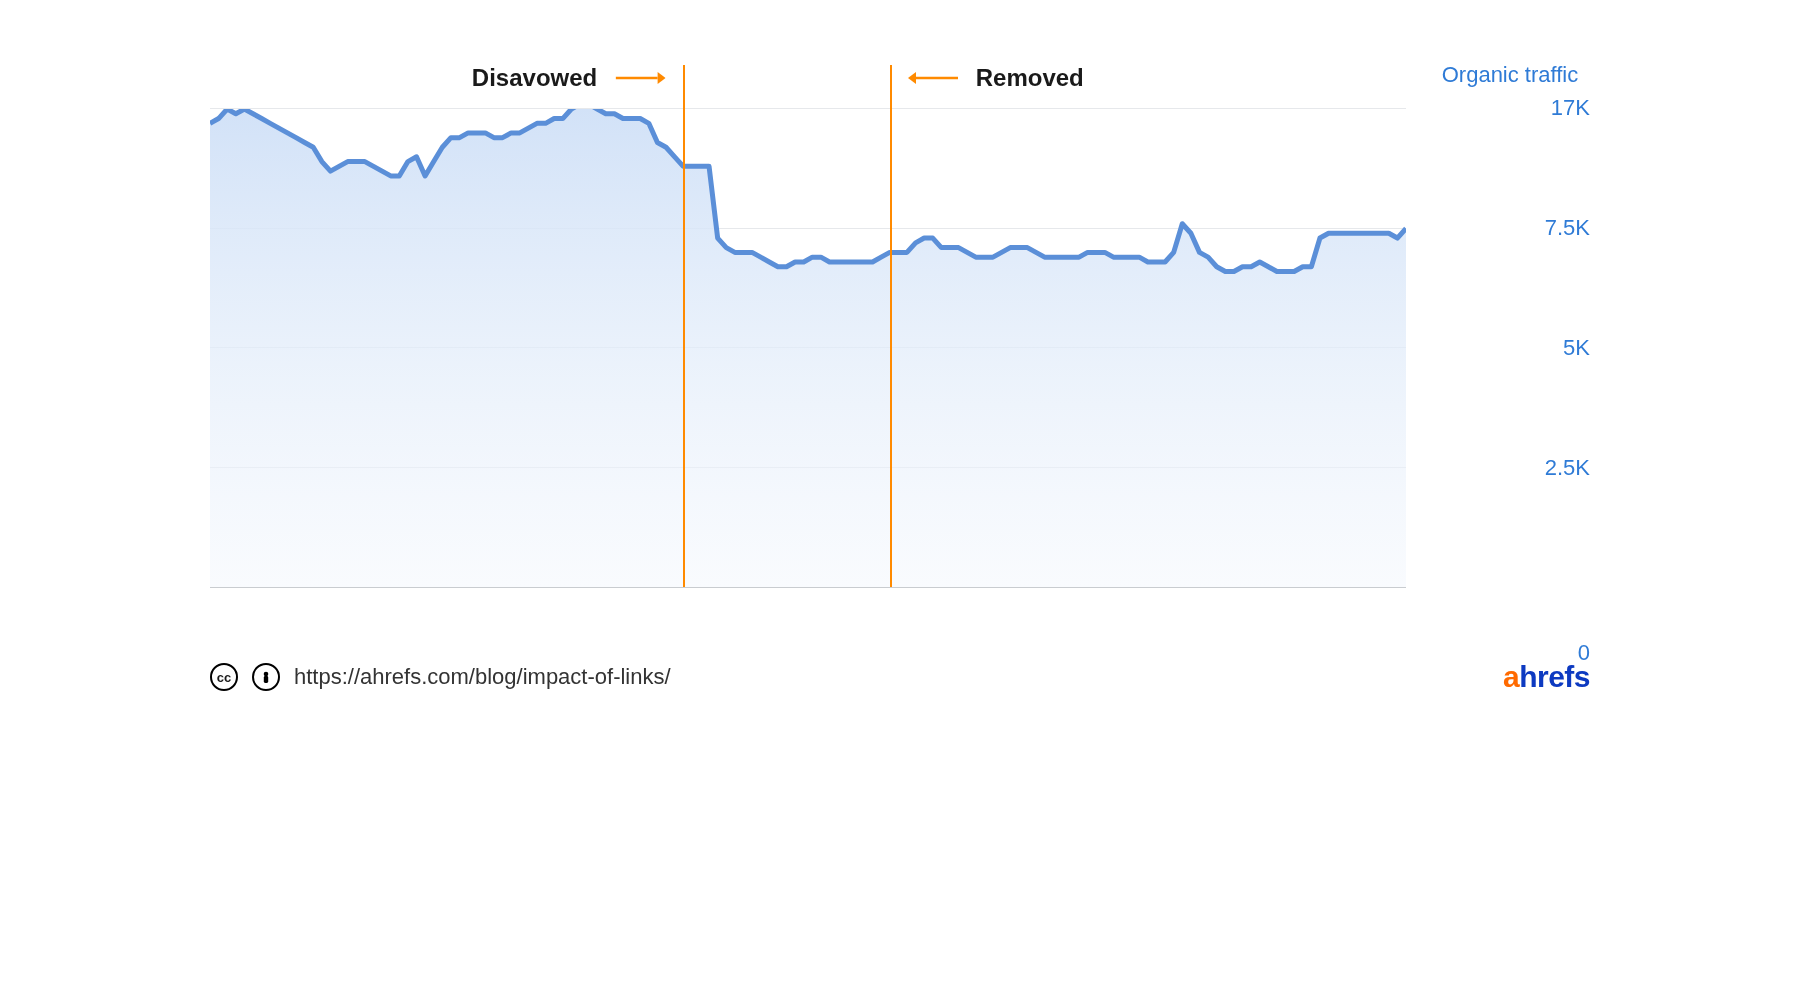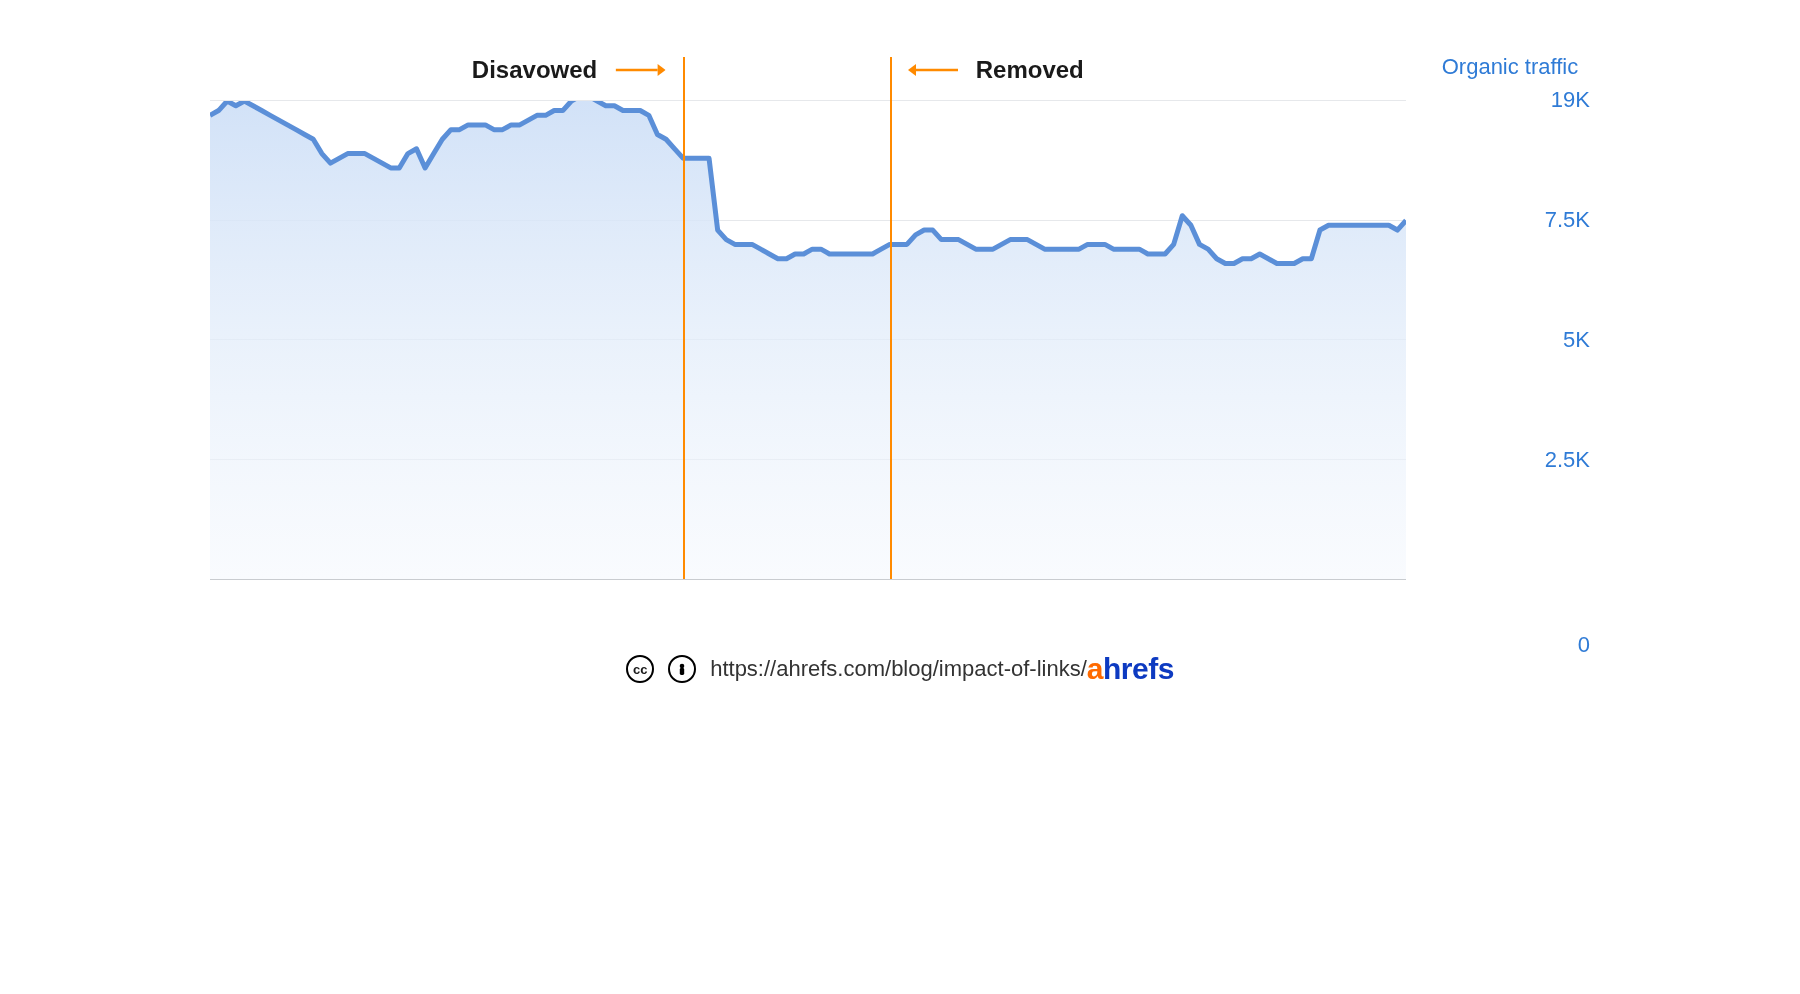--- a/index.html
+++ b/index.html
@@ -9,21 +9,21 @@
     --grid:#e6e8eb;
     --blue:#2f7bd6;
     --tick:#5f7390;
     --orange:#ff8a00;
     --brand-orange:#ff6a00;
     --brand-blue:#0d3ac1;
   }
   *{box-sizing:border-box}
   html,body{margin:0;padding:0;background:#fff;color:var(--ink);
     font-family:-apple-system,BlinkMacSystemFont,"Segoe UI",Helvetica,Arial,sans-serif}
-  .page{width:1460px;margin:8px auto;padding:48px 40px 40px}
+  .page{width:1460px;margin:16px auto;padding:48px 40px 40px}
   .chart-wrap{position:relative}
 
   .plot-row{display:flex;align-items:flex-start;gap:24px}
   .plot-box{position:relative;flex:1}
   .y-col{width:160px;text-align:center;position:relative}
 
   .plot{
     position:relative;height:480px;
     border-top:1px solid var(--grid);
     border-bottom:1px solid #c9ccd0;
@@ -53,21 +53,21 @@
   .ann{position:absolute;top:0;display:flex;align-items:center;gap:18px;
        font-size:24px;font-weight:700;color:var(--ink);white-space:nowrap}
   .ann.left{transform:translateX(-100%)}
   .arrow{display:inline-flex;align-items:center;color:var(--orange)}
   .arrow svg{height:18px;width:50px;display:block}
 
   
   .marker{position:absolute;top:-44px;bottom:0;width:2px;background:var(--orange)}
 
   
-  .footer{display:flex;align-items:center;justify-content:center;margin-top:72px}
+  .footer{display:flex;align-items:center;justify-content:space-between;margin-top:72px}
   .left-footer{display:flex;align-items:center;gap:14px}
   .cc-badge{display:inline-flex;align-items:center;justify-content:center;
     width:28px;height:28px;border:2px solid #000;border-radius:50%;
     font-size:13px;font-weight:700}
   .url{font-size:22px;color:#333}
   .brand{font-size:30px;font-weight:700;letter-spacing:-0.5px}
   .brand .a{color:var(--brand-orange)}
   .brand .rest{color:var(--brand-blue)}
 </style>
 </head>
@@ -115,21 +115,21 @@
 
         <div class="marker" style="left:39.568345323741006%"></div>
             <div class="marker" style="left:56.83453237410072%"></div>
           </div>
 
       </div>
 
       <div class="y-col">
         <div class="y-label">Organic traffic</div>
         <div class="y-ticks" id="yticks">
-            <span class="y-tick" style="top:0%;">19K</span>
+            <span class="y-tick" style="top:0%;">17K</span>
             <span class="y-tick" style="top:25%;">7.5K</span>
             <span class="y-tick" style="top:50%;">5K</span>
             <span class="y-tick" style="top:75%;">2.5K</span>
             <span class="y-tick" style="top:calc(100% + 52px);transform:none;">0</span>
           </div>
       </div>
     </div>
 
   </div>
 

